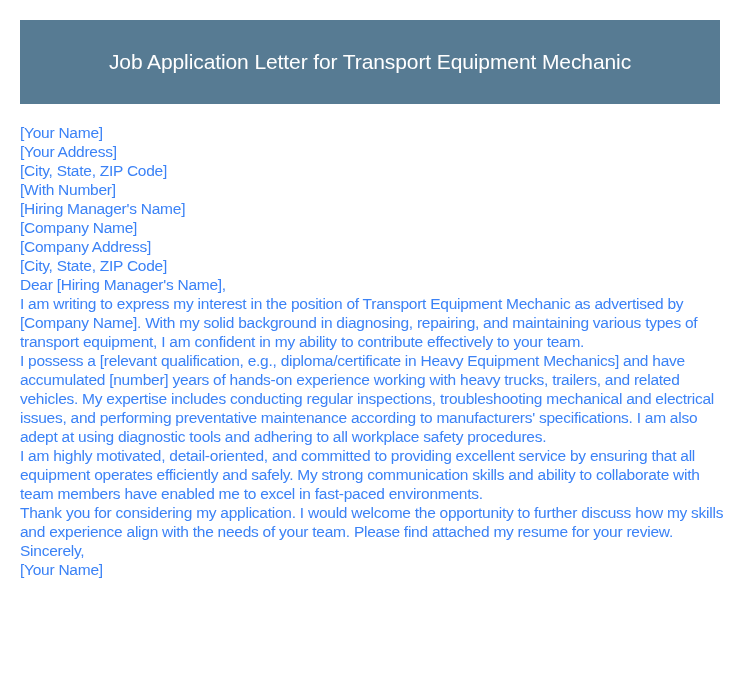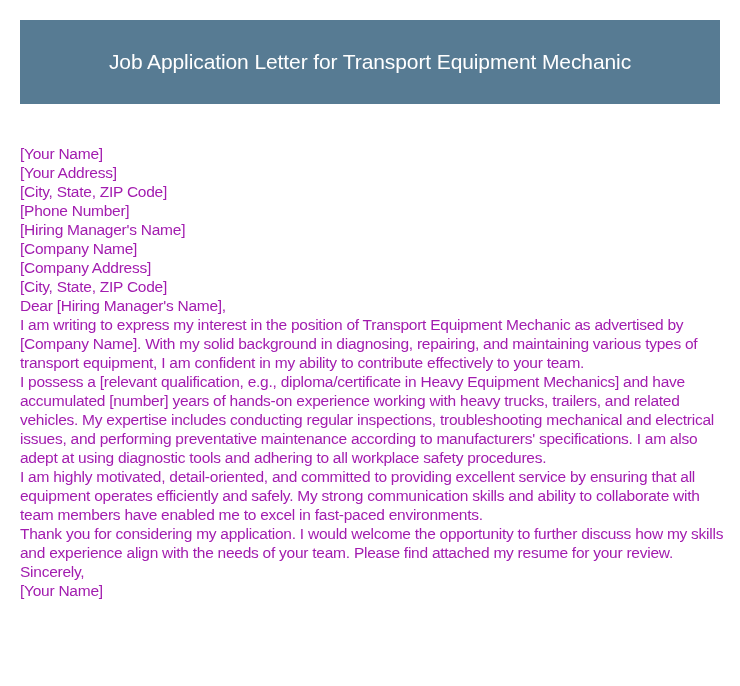--- a/index.html
+++ b/index.html
@@ -8,39 +8,39 @@
     position: absolute; left: 20px; top: 20px; width: 700px; height: 84px;
     background: #577b93;
     display: flex; align-items: center; justify-content: center; text-align: right;
   }
   .banner h1 {
     margin: 0; color: #ffffff; font-weight: normal;
     font-family: "Liberation Sans", sans-serif; font-size: 21px;
     letter-spacing: -0.1px;
   }
   .letter {
-    position: absolute; left: 20px; top: 144px; width: 705px;
+    position: absolute; left: 20px; top: 123px; width: 705px;
     font-family: "Liberation Sans", sans-serif; font-size: 15.5px;
-    line-height: 19px; color: #a21caf; letter-spacing: -0.25px;
+    line-height: 19px; color: #3b82f6; letter-spacing: -0.25px;
   }
   .letter p { margin: 0; }
 </style>
 </head>
 <body>
 
 <div class="banner">
   <h1>Job Application Letter for Transport Equipment Mechanic</h1>
 </div>
 
 <div class="letter">
   <div>
     <p>[Your Name]</p>
     <p>[Your Address]</p>
     <p>[City, State, ZIP Code]</p>
-    <p>[Phone Number]</p>
+    <p>[With Number]</p>
   </div>
   <div>
     <p>[Hiring Manager's Name]</p>
     <p>[Company Name]</p>
     <p>[Company Address]</p>
     <p>[City, State, ZIP Code]</p>
   </div>
   <p>Dear [Hiring Manager's Name],</p>
   <p>I am writing to express my interest in the position of Transport Equipment Mechanic as advertised by [Company Name]. With my solid background in diagnosing, repairing, and maintaining various types of transport equipment, I am confident in my ability to contribute effectively to your team.</p>
   <p>I possess a [relevant qualification, e.g., diploma/certificate in Heavy Equipment Mechanics] and have accumulated [number] years of hands-on experience working with heavy trucks, trailers, and related vehicles. My expertise includes conducting regular inspections, troubleshooting mechanical and electrical issues, and performing preventative maintenance according to manufacturers' specifications. I am also adept at using diagnostic tools and adhering to all workplace safety procedures.</p>

